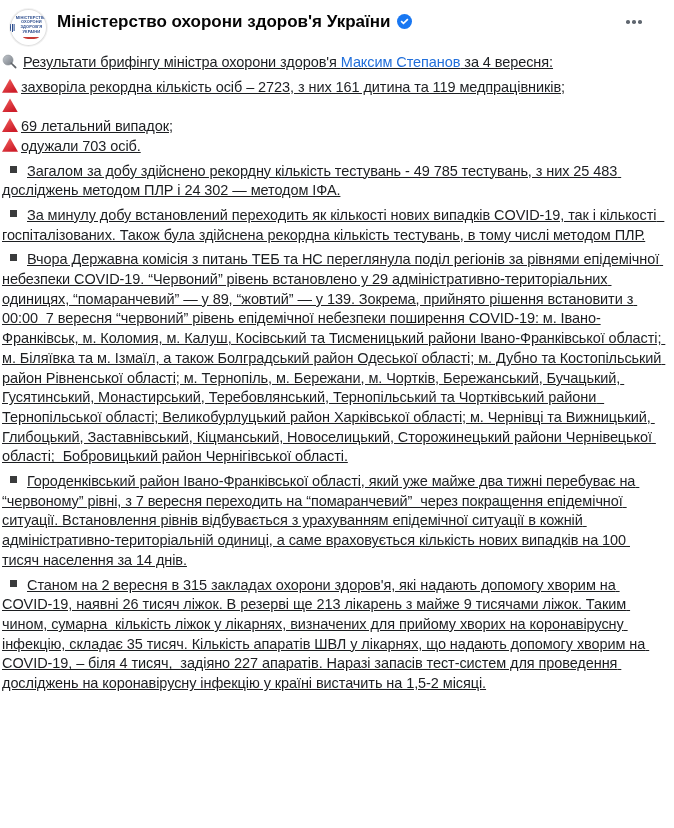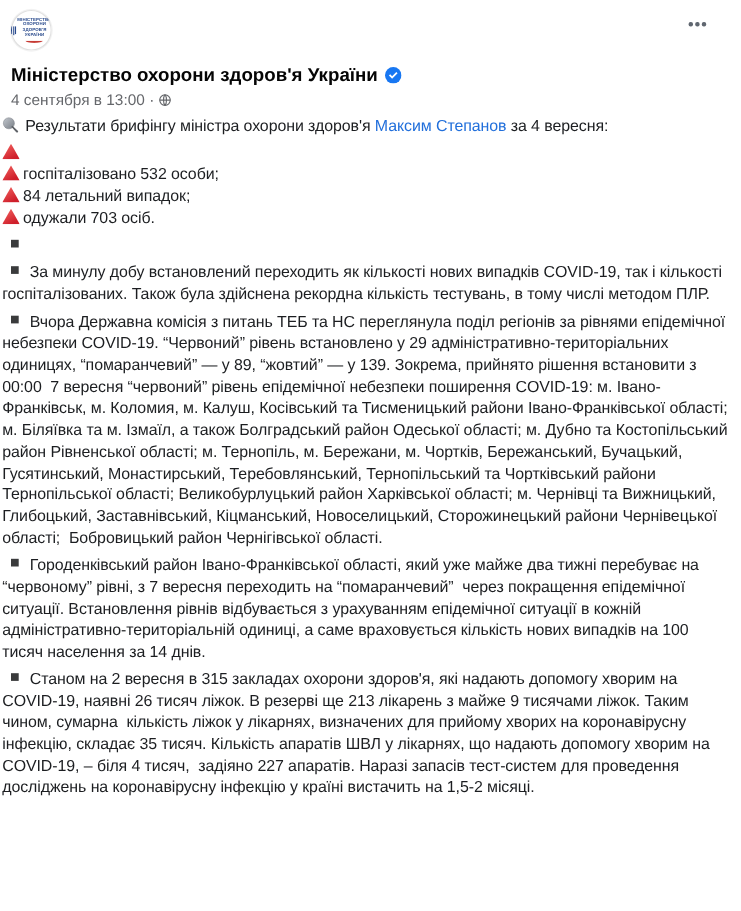--- a/index.html
+++ b/index.html
@@ -5,21 +5,21 @@
   * { box-sizing: border-box; margin: 0; padding: 0; }
   html, body { background: #ffffff; }
   body {
     width: 674px; height: 828px; overflow: hidden; position: relative;
     font-family: "Liberation Sans", sans-serif;
     -webkit-font-smoothing: antialiased;
   }
   .card { width: 100%; height: 100%; background: #fff; position: relative; }
 
   
-  .header { display: flex; gap: 10px; padding: 9px 50px 3px 10px; position: relative; flex-direction: column; }
+  .header { display: flex; gap: 10px; padding: 9px 50px 3px 10px; position: relative; }
   .avatar {
     width: 37px; height: 37px; border-radius: 50%; flex: none; background: #fff;
     box-shadow: 0 0 0 1px rgba(0,0,0,.12) inset, 0 0 0 1px rgba(0,0,0,.05);
     display: flex; align-items: center; justify-content: center; gap: 2px;
     cursor: pointer; overflow: hidden;
   }
   .av-trident { display: inline-block; width: 5px; height: 8px; position: relative; }
   .av-trident::before, .av-trident::after {
     content: ""; position: absolute; top: 0; width: 1.2px; height: 7px; background: #2a4b8d;
   }
@@ -38,20 +38,21 @@
   .globe { width: 12px; height: 12px; margin-top: 1px; }
 
   .more { position: absolute; top: 12px; right: 28px; display: flex; align-items: center; gap: 2.5px; padding: 8px 4px; cursor: pointer; border-radius: 50%; }
   .dot { width: 3.6px; height: 3.6px; border-radius: 50%; background: #606770; }
 
   
   .body-text {
     padding: 4px 10px 0 2px;
     font-size: 14.5px; line-height: 19.7px; letter-spacing: -0.08px;
     color: #1c1e21;
+    text-decoration: underline;
   }
   .para { margin-bottom: 5px; }
   .txt { white-space: pre-wrap; }
   .person-link { color: #216fdb; cursor: pointer; white-space: pre-wrap; }
 
   .sq {
     display: inline-block; width: 7px; height: 7px; background: #3a3b3c;
     margin: 0 10px 1px 8px; vertical-align: 2px;
   }
   .tri {
@@ -78,31 +79,20 @@
         </span>
     </div>
     <div class="head-text">
       <div class="name-row">
         <span class="page-name">Міністерство охорони здоров'я України</span>
         <svg class="verified" viewBox="0 0 16 16">
             <circle cx="8" cy="8" r="8" fill="#1877f2"></circle>
             <path d="M6.9 11.3 3.8 8.2l1.25-1.25 1.85 1.85 4.05-4.05L12.2 6z" fill="#ffffff"></path>
           </svg>
       </div>
-      <div class="ts-row">
-        <span class="ts-link">4 сентября в 13:00</span>
-          <span>·</span>
-        <svg class="globe" viewBox="0 0 16 16">
-            <g stroke="#65676b" stroke-width="1.4" fill="none">
-              <circle cx="8" cy="8" r="6.4"></circle>
-              <path d="M1.6 8h12.8"></path>
-              <path d="M8 1.6c2.4 2.2 2.4 10.6 0 12.8C5.6 12.2 5.6 3.8 8 1.6z"></path>
-            </g>
-          </svg>
-      </div>
     </div>
     <div class="more">
       <span class="dot"></span>
         <span class="dot"></span>
         <span class="dot"></span>
     </div>
   </div>
 
   <div class="body-text">
 
@@ -111,27 +101,27 @@
             <linearGradient id="micg" x1="0" y1="0" x2="1" y2="1">
               <stop offset="0" stop-color="#c2c7cd"></stop>
               <stop offset="1" stop-color="#787e86"></stop>
             </linearGradient>
           </defs>
           <circle cx="7.6" cy="7.6" r="6.3" fill="url(#micg)" stroke="#83888f" stroke-width="0.6"></circle>
           <path d="M11.6 10.3 17.7 16c.55.5.55 1.3.05 1.75-.5.45-1.25.4-1.75-.1l-5.7-6z" fill="#5f6368"></path>
         </svg><span class="txt">Результати брифінгу міністра охорони здоров'я </span><span class="person-link">Максим Степанов</span><span class="txt"> за 4 вересня:</span></div>
 
     <div class="para">
+      <div class="line"><span class="tri"></span><span class="txt">захворіла рекордна кількість осіб – 2723, з них 161 дитина та 119 медпрацівників;</span></div>
       <div class="line"><span class="tri"></span></div>
-      <div class="line"><span class="tri"></span><span class="txt">госпіталізовано 532 особи;</span></div>
-      <div class="line"><span class="tri"></span><span class="txt">84 летальний випадок;</span></div>
+      <div class="line"><span class="tri"></span><span class="txt">69 летальний випадок;</span></div>
       <div class="line"><span class="tri"></span><span class="txt">одужали 703 осіб.</span></div>
     </div>
 
-    <div class="para"><span class="sq"></span></div>
+    <div class="para"><span class="sq"></span><span class="txt">Загалом за добу здійснено рекордну кількість тестувань - 49 785 тестувань, з них 25 483 досліджень методом ПЛР і 24 302 — методом ІФА.</span></div>
 
 
     <div class="para"><span class="sq"></span><span class="txt">За минулу добу встановлений переходить як кількості нових випадків COVID-19, так і кількості  госпіталізованих. Також була здійснена рекордна кількість тестувань, в тому числі методом ПЛР.</span></div>
 
     <div class="para"><span class="sq"></span><span class="txt">Вчора Державна комісія з питань ТЕБ та НС переглянула поділ регіонів за рівнями епідемічної небезпеки COVID-19. “Червоний” рівень встановлено у 29 адміністративно-територіальних одиницях, “помаранчевий” — у 89, “жовтий” — у 139. Зокрема, прийнято рішення встановити з 00:00  7 вересня “червоний” рівень епідемічної небезпеки поширення COVID-19: м. Івано-Франківськ, м. Коломия, м. Калуш, Косівський та Тисменицький райони Івано-Франківської області; м. Біляївка та м. Ізмаїл, а також Болградський район Одеської області; м. Дубно та Костопільський район Рівненської області; м. Тернопіль, м. Бережани, м. Чортків, Бережанський, Бучацький, Гусятинський, Монастирський, Теребовлянський, Тернопільський та Чортківський райони  Тернопільської області; Великобурлуцький район Харківської області; м. Чернівці та Вижницький, Глибоцький, Заставнівський, Кіцманський, Новоселицький, Сторожинецький райони Чернівецької області;  Бобровицький район Чернігівської області.</span></div>
 
     <div class="para"><span class="sq"></span><span class="txt">Городенківський район Івано-Франківської області, який уже майже два тижні перебуває на “червоному” рівні, з 7 вересня переходить на “помаранчевий”  через покращення епідемічної ситуації. Встановлення рівнів відбувається з урахуванням епідемічної ситуації в кожній адміністративно-територіальній одиниці, а саме враховується кількість нових випадків на 100 тисяч населення за 14 днів.</span></div>
 
     <div class="para"><span class="sq"></span><span class="txt">Станом на 2 вересня в 315 закладах охорони здоров'я, які надають допомогу хворим на COVID-19, наявні 26 тисяч ліжок. В резерві ще 213 лікарень з майже 9 тисячами ліжок. Таким чином, сумарна  кількість ліжок у лікарнях, визначених для прийому хворих на коронавірусну інфекцію, складає 35 тисяч. Кількість апаратів ШВЛ у лікарнях, що надають допомогу хворим на COVID-19, – біля 4 тисяч,  задіяно 227 апаратів. Наразі запасів тест-систем для проведення досліджень на коронавірусну інфекцію у країні вистачить на 1,5-2 місяці.</span></div>
 

